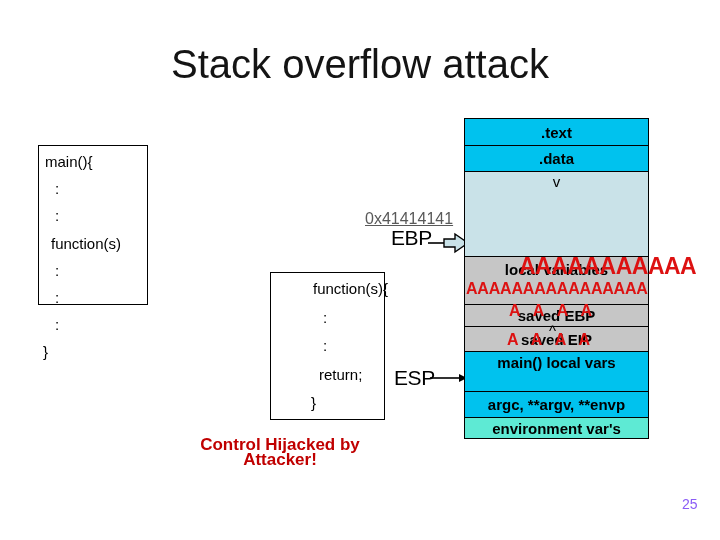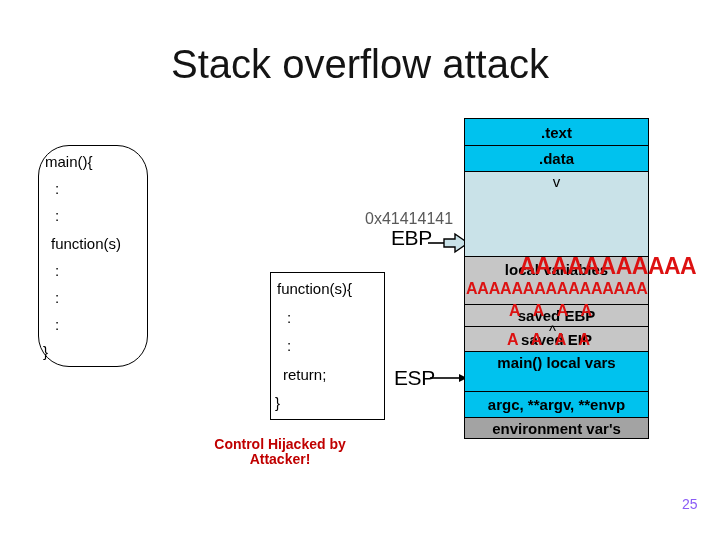--- a/index.html
+++ b/index.html
@@ -19,34 +19,34 @@
     letter-spacing:0px;
   }
 
   
   .code-box{
     position:absolute;background:#ffffff;
     border:1.6px solid #000000;
     font-size:15px;color:#000000;
     box-sizing:border-box;
   }
-  .main-box{left:38px;top:145px;width:110px;height:222px;padding-top:2px;border-radius:31px;}
+  .main-box{left:38px;top:145px;width:110px;height:160px;padding-top:2px;}
   .func-box{left:270px;top:272px;width:115px;height:148px;padding-top:2px;}
   .main-box .code-line{height:27.2px;line-height:27.2px;}
-  .func-box .code-line{height:28.6px;line-height:28.6px;}
+  .func-box .code-line{height:28.6px;line-height:28.6px;margin-left:36px;}
   .code-line{white-space:pre;}
   .pl-head{padding-left:6px;}
   .pl-colon{padding-left:16px;}
   .pl-body{padding-left:12px;}
   .pl-close{padding-left:4px;}
 
   
   .overwrite-val{
     position:absolute;left:365px;top:210px;
-    font-size:16px;color:#595959;
+    font-size:16px;color:#595959;text-decoration:underline;
   }
   .reg-label{
     position:absolute;font-size:21px;color:#000000;letter-spacing:-0.4px;
   }
   .ebp-label{left:391px;top:226px;}
   .esp-label{left:394px;top:366px;}
   .ebp-arrow{position:absolute;left:428px;top:232px;}
   .esp-arrow{position:absolute;left:430px;top:371px;}
 
   
@@ -89,21 +89,21 @@
   .ov-eip{left:42px;top:4px;font-size:16px;word-spacing:9px;}
   .ov-caret{
     position:absolute;left:84px;top:-5px;color:#000000;
     font-size:15px;font-weight:400;
   }
 
   
   .hijack{
     position:absolute;left:195px;top:437px;width:170px;
     text-align:center;color:#c00000;font-weight:bold;
-    font-size:14px;line-height:15px;
+    font-size:17px;line-height:15px;
   }
 
   .page-num{
     position:absolute;left:682px;top:496px;
     font-size:14px;color:#8b5cf6;
   }
 </style>
 </head>
 <body>
 
@@ -167,21 +167,21 @@
       <span class="seg-label">saved EIP</span>
       <span class="overlay ov-eip">A A A A</span>
       <span class="ov-caret">^</span>
     </div>
     <div class="seg seg-mainlv" style="background:#00c2ee">
       <span class="seg-label">main() local vars</span>
     </div>
     <div class="seg seg-argc" style="background:#00c2ee">
       <span class="seg-label">argc, **argv, **envp</span>
     </div>
-    <div class="seg seg-env" style="background:#a3a3a3">
+    <div class="seg seg-env" style="background:#5eead4">
       <span class="seg-label">environment var's</span>
     </div>
   </div>
 
   <div class="hijack">
     <div>Control Hijacked by</div>
     <div>Attacker!</div>
   </div>
 
   <div class="page-num">25</div>

